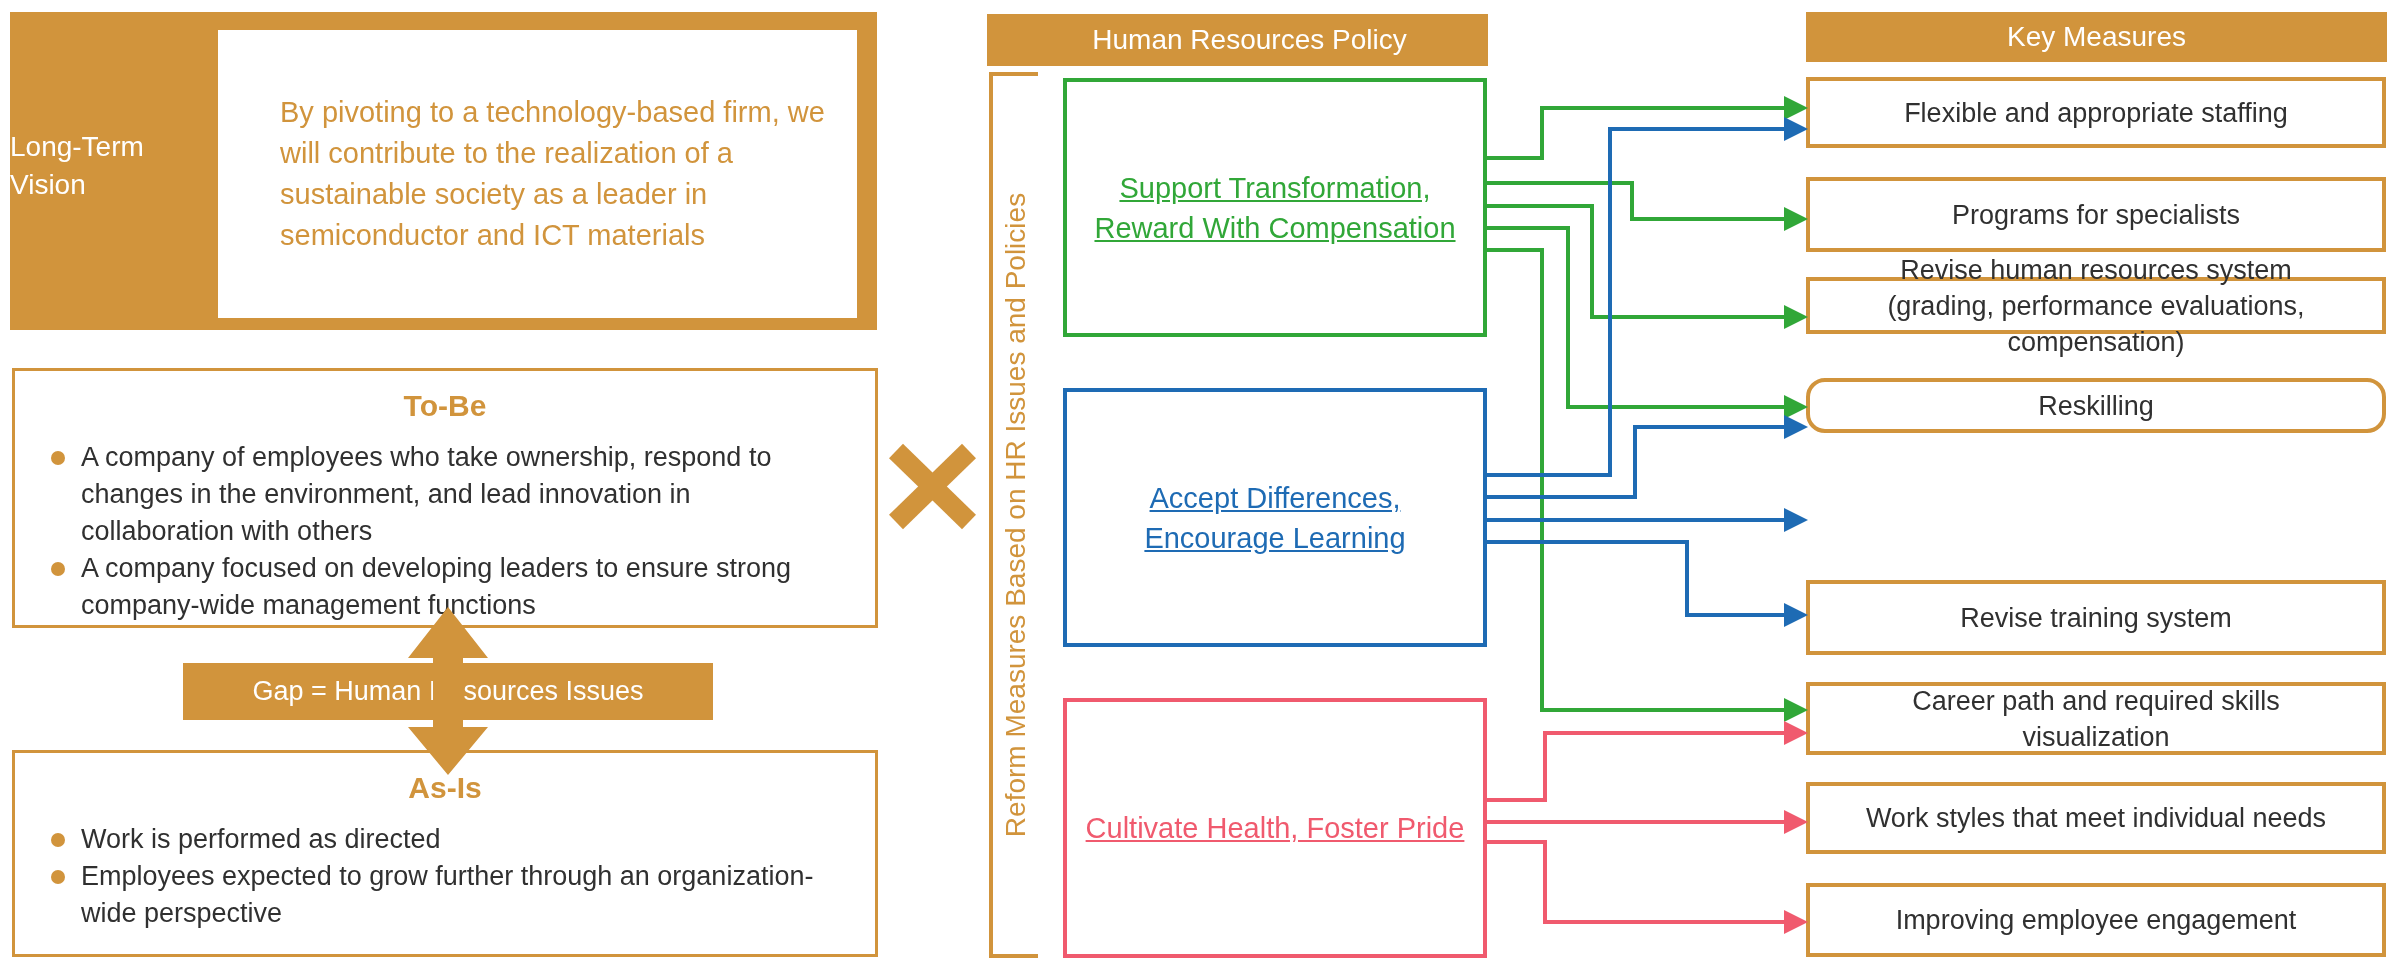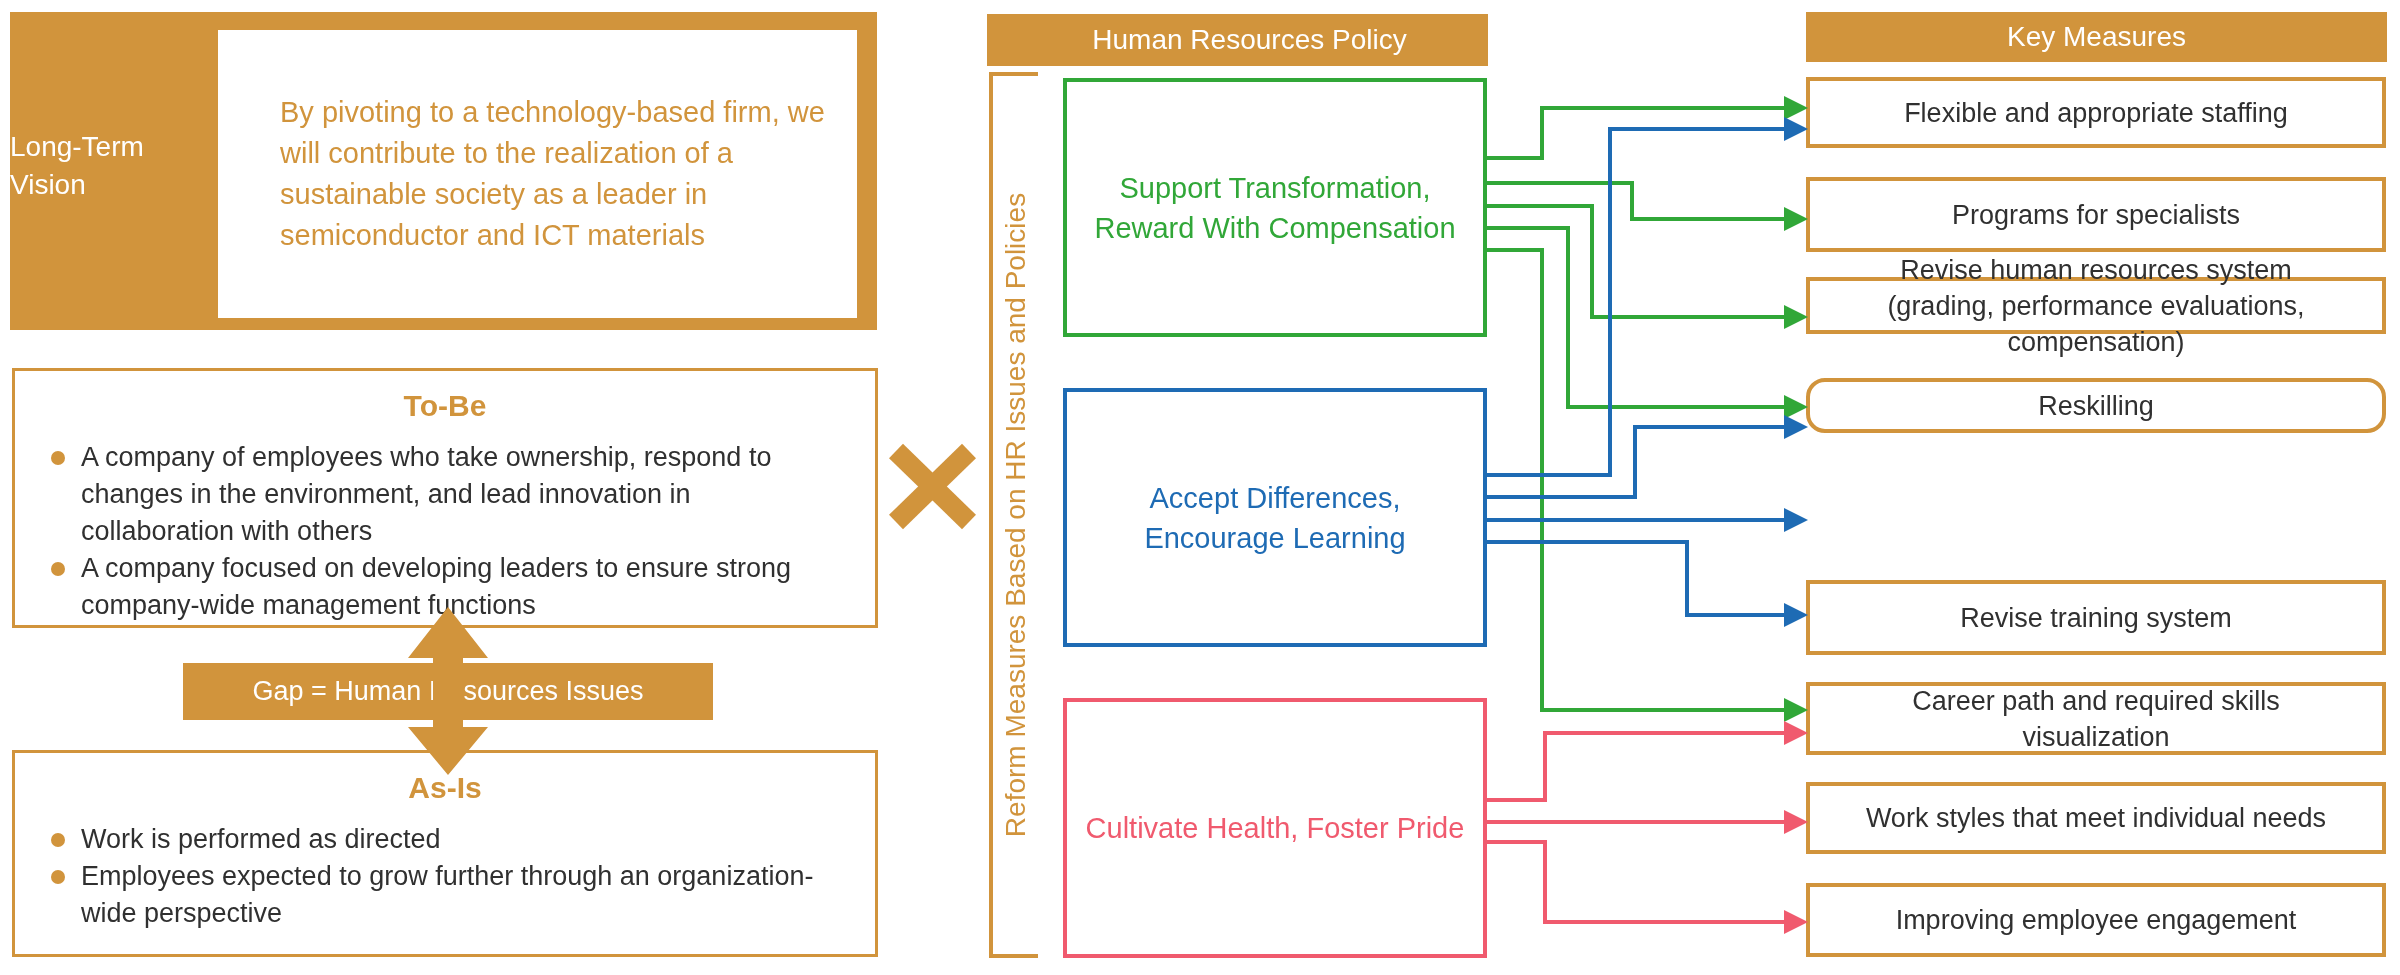--- a/index.html
+++ b/index.html
@@ -35,21 +35,21 @@
     white-space:nowrap;color:#D1943C;font-size:28px;}
 
   
   .policy-header{left:987px;top:14px;width:501px;height:52px;padding-left:24px;}
   .measures-header{left:1806px;top:12px;width:581px;height:50px;}
   .col-header{background:#D1943C;color:#fff;display:flex;align-items:center;justify-content:center;
     font-size:28px;}
 
   
   .policy-box{left:1063px;width:424px;background:#fff;display:flex;align-items:center;
-    justify-content:center;text-align:center;font-size:29px;line-height:40px;white-space:pre-line;}
+    justify-content:center;text-align:center;font-size:29px;line-height:40px;white-space:pre-line;text-decoration:underline;}
   .policy-green{top:78px;height:259px;border:4px solid #31A738;color:#31A738;}
   .policy-blue{top:388px;height:259px;border:4px solid #1E6BB4;color:#1E6BB4;}
   .policy-pink{top:698px;height:260px;border:4px solid #F05A6E;color:#F05A6E;}
 
   
   .measure-box{left:1806px;width:580px;background:#fff;border:4px solid #D1943C;
     display:flex;align-items:center;justify-content:center;text-align:center;
     color:#303030;font-size:27px;line-height:36px;padding:0 40px;}
 
   svg.overlay{position:absolute;left:0;top:0;width:2400px;height:975px;pointer-events:none;}

